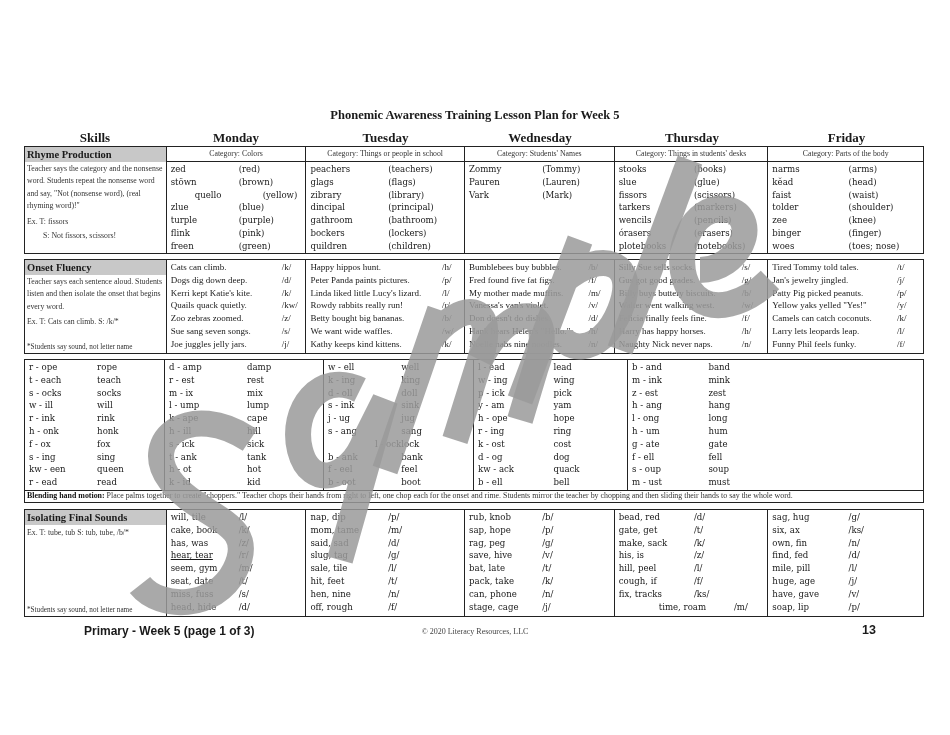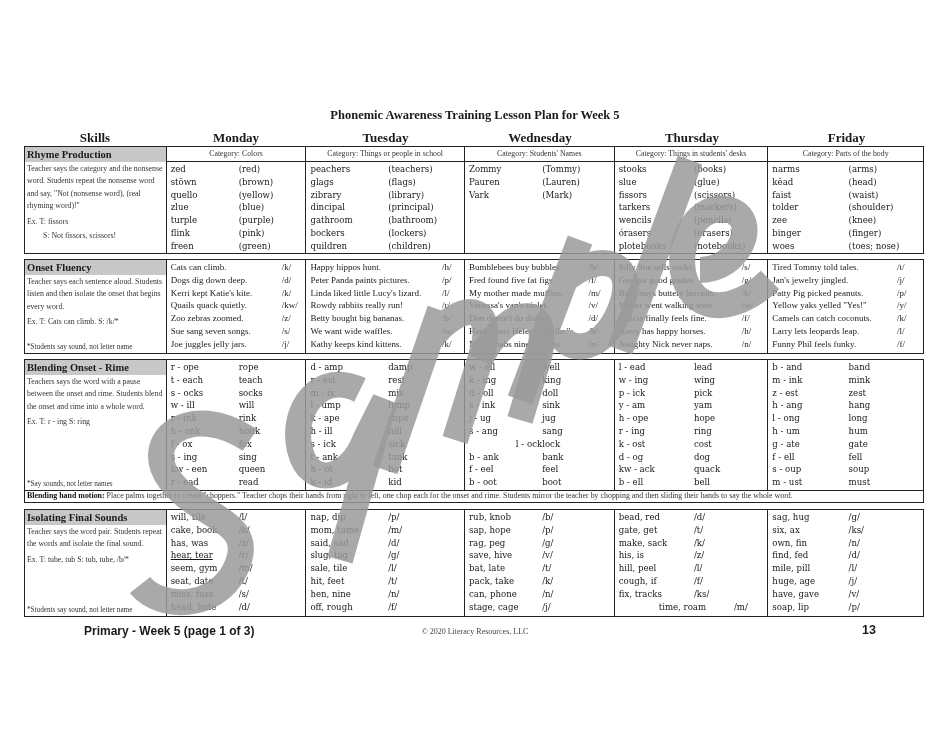--- a/index.html
+++ b/index.html
@@ -61,21 +61,21 @@
       <div class="rows">
         <div class="row">
           <span class="a" style="width: 52%;">zed</span>
           <span class="b">(red)</span>
         </div>
         <div class="row">
           <span class="a" style="width: 52%;">stöwn</span>
           <span class="b">(brown)</span>
         </div>
         <div class="row">
-          <span class="a" style="width: 52%;">quello</span>
+          <span class="a" style="width: 52%; margin-left: 24px;">quello</span>
           <span class="b">(yellow)</span>
         </div>
         <div class="row">
           <span class="a" style="width: 52%;">zlue</span>
           <span class="b">(blue)</span>
         </div>
         <div class="row">
           <span class="a" style="width: 52%;">turple</span>
           <span class="b">(purple)</span>
         </div>
@@ -370,26 +370,20 @@
         </div>
         <div class="row">
           <span class="a" style="width: 85%;">Funny Phil feels funky.</span>
           <span class="b">/f/</span>
         </div>
       </div>
     </div>
   </div>
 
 <div class="sec" id="sec-blend" style="top:359px;height:132px;">
-  <div class="c0 rel">
-    <div class="skillhead">Blending Onset - Rime</div>
-    <div class="skilldesc">Teachers says the word with a pause between the onset and rime. Students blend the onset and rime into a whole word.</div>
-    <div class="skillex">Ex.  T: r - ing   S: ring</div>
-    <div class="skillnote">*Say sounds, not letter names</div>
-  </div>
 <div class="day c1">
       <div class="rows">
         <div class="row">
           <span class="a" style="width: 52%;">r - ope</span>
           <span class="b">rope</span>
         </div>
         <div class="row">
           <span class="a" style="width: 52%;">t - each</span>
           <span class="b">teach</span>
         </div>
@@ -602,21 +596,20 @@
           <span class="b">must</span>
         </div>
       </div>
     </div>
   </div>
 <div class="motion"><b>Blending hand motion:</b><span> Place palms together to create "choppers." Teacher chops their hands from right to left, one chop each for the onset and rime. Students mirror the teacher by chopping and then sliding their hands to say the whole word.</span></div>
 
 <div class="sec" id="sec-final" style="top:509px;height:108px;">
   <div class="c0 rel">
     <div class="skillhead">Isolating Final Sounds</div>
-    <div class="skilldesc">Teacher says the word pair. Students repeat the words and isolate the final sound.</div>
     <div class="skillex">Ex.  T: tube, tub   S: tub, tube, /b/*</div>
     <div class="skillnote">*Students say sound, not letter name</div>
   </div>
 <div class="day c1">
       <div class="rows">
         <div class="row">
           <span class="a" style="width: 52%;">will, tile</span>
           <span class="b">/l/</span>
         </div>
         <div class="row">

